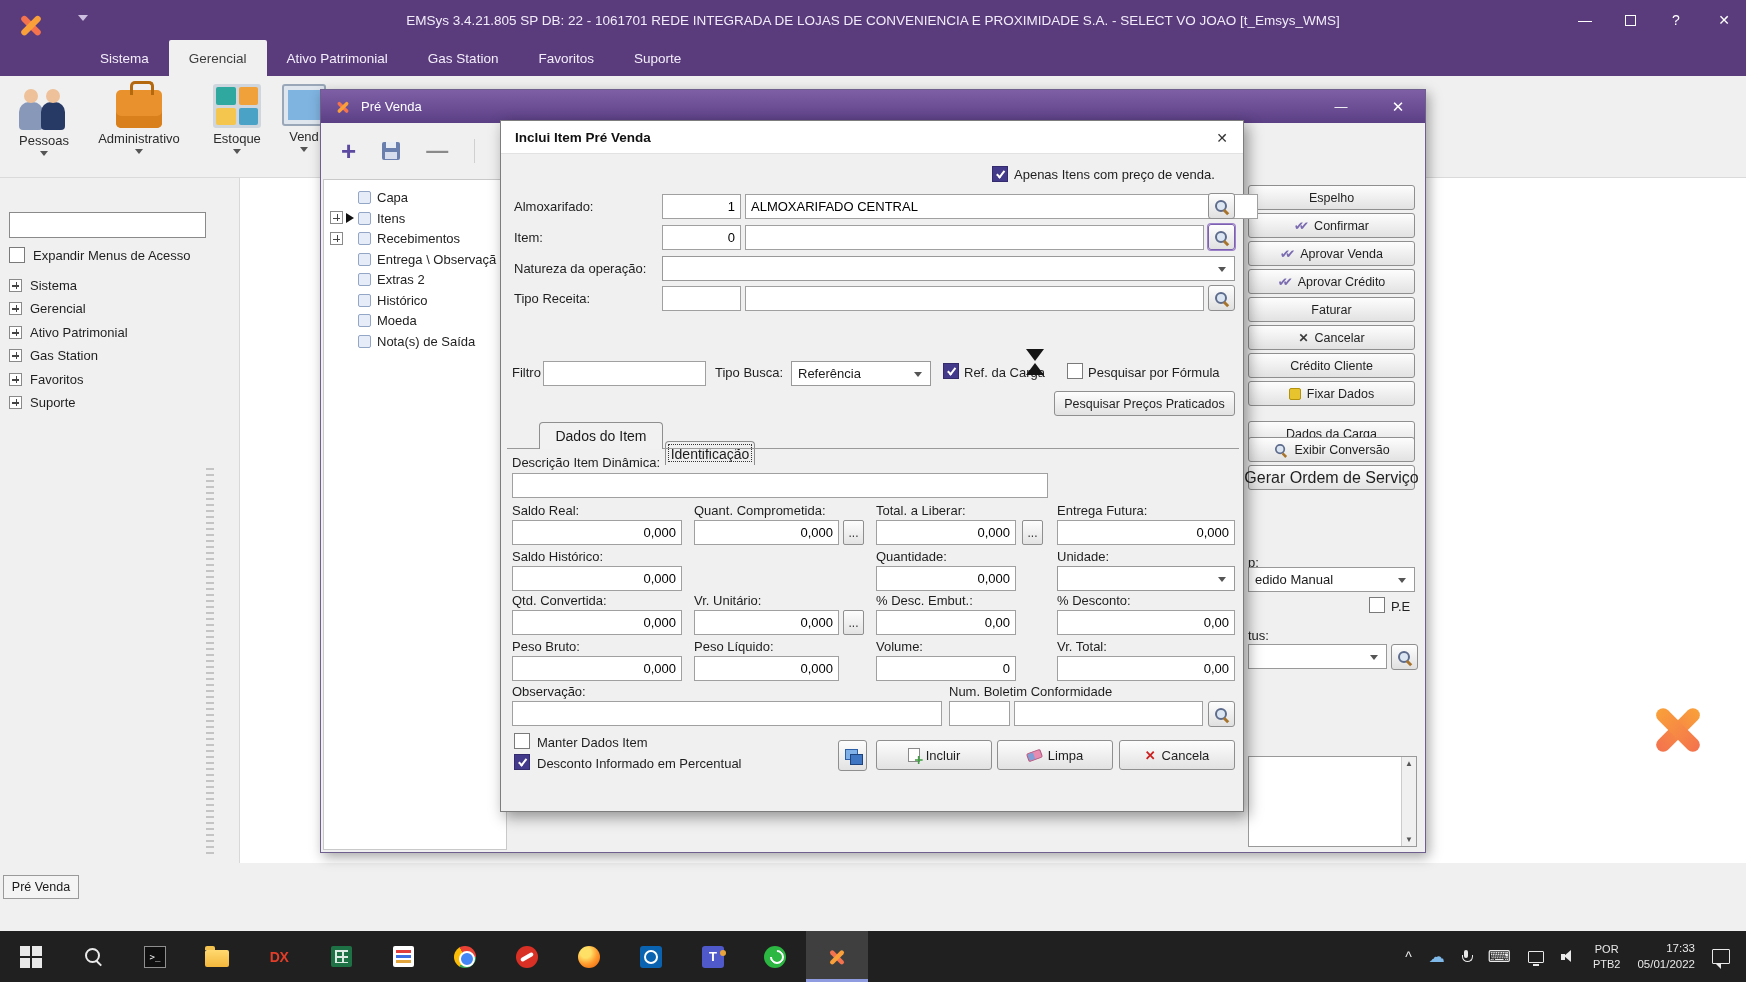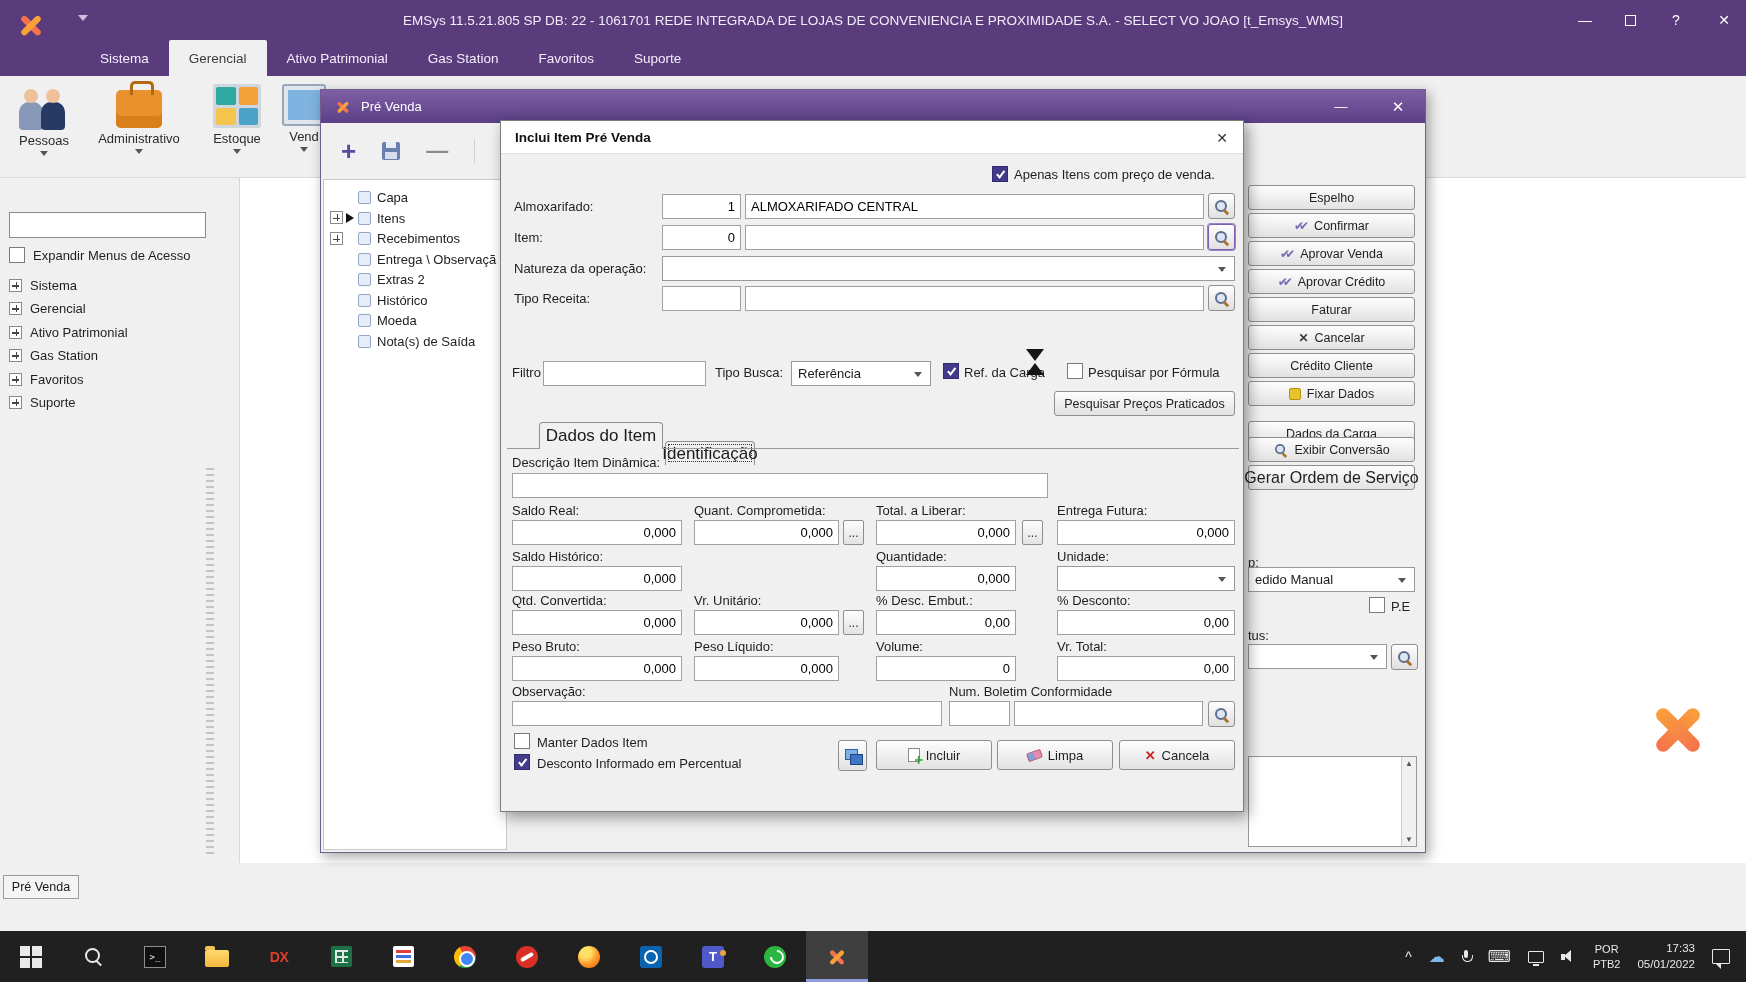--- a/index.html
+++ b/index.html
@@ -103,21 +103,21 @@
 
 
 .dlg{position:absolute;left:500px;top:120px;width:744px;height:692px;background:#f0f0f0;border:1px solid #7d7d7d;box-shadow:4px 5px 14px rgba(0,0,0,.4);z-index:30;}
 .dlg-header{position:absolute;left:0;top:0;width:100%;height:33px;background:#fff;border-bottom:1px solid #e2e2e2;display:flex;align-items:center;padding:0 14px;}
 .dlg-title{font-weight:bold;font-size:13.5px;color:#111;}
 .dlg-close{position:absolute;right:10px;top:6px;width:22px;height:22px;display:flex;align-items:center;justify-content:center;font-size:14px;color:#333;}
 .lbl{position:absolute;font-size:13px;color:#1e1e1e;white-space:nowrap;}
 .inp{position:absolute;height:25px;border:1px solid #a0a0a0;background:#fff;font-size:13px;padding:0 5px;font-family:inherit;}
 .inp.num{text-align:right;}
 .dots{position:absolute;width:21px;height:25px;background:linear-gradient(#fdfdfd,#e3e3e3);border:1px solid #8f8f8f;border-radius:2px;font-size:12px;line-height:1;display:flex;align-items:flex-end;justify-content:center;padding-bottom:5px;color:#333;}
-.tab{position:absolute;background:#f0f0f0;border:1px solid #8f8f8f;border-bottom:none;border-radius:4px 4px 0 0;display:flex;align-items:center;justify-content:center;font-size:17px;}
+.tab{position:absolute;background:#f0f0f0;border:1px solid #8f8f8f;border-bottom:none;border-radius:4px 4px 0 0;display:flex;align-items:center;justify-content:center;font-size:14px;}
 .tab.front{z-index:2;background:#f1f1f1;}
 .tab.focus{outline:1px dotted #333;outline-offset:-4px;margin-top:17px;}
 .tabline{position:absolute;left:6px;top:327px;width:732px;height:1px;background:#9a9a9a;}
 .ic-casc{position:relative;width:16px;height:14px;}
 .ic-casc::before{content:"";position:absolute;left:0;top:0;width:11px;height:9px;background:#7fb0e8;border:1px solid #2d5fa8;}
 .ic-casc::after{content:"";position:absolute;left:5px;top:5px;width:11px;height:9px;background:#3f76c4;border:1px solid #1d447e;}
 .ic-page{position:relative;width:12px;height:14px;background:#fff;border:1px solid #8a8a8a;flex:0 0 12px;}
 .ic-page::after{content:"";position:absolute;right:-4px;bottom:-3px;width:8px;height:8px;background:#3f9e3f;clip-path:polygon(40% 0,60% 0,60% 40%,100% 40%,100% 60%,60% 60%,60% 100%,40% 100%,40% 60%,0 60%,0 40%,40% 40%);}
 .ic-eraser{width:15px;height:9px;background:#e88bb0;border:1px solid #b05a80;border-radius:2px;transform:rotate(-20deg);box-shadow:inset 6px 0 0 #7f9fd6;flex:0 0 15px;}
 
@@ -174,21 +174,21 @@
 .ic-chat::after{content:"";position:absolute;left:2px;bottom:-6px;border-left:6px solid transparent;border-right:0 solid transparent;border-top:6px solid #e9e9e9;}
 </style>
 </head>
 <body>
 
 <div id="root">
 
   
   <div class="titlebar">
     <div class="tb-chevron"></div>
-    <div class="tb-title">EMSys 11.5.21.805 SP DB: 22 - 1061701 REDE INTEGRADA DE LOJAS DE CONVENIENCIA E PROXIMIDADE S.A. - SELECT VO JOAO [t_Emsys_WMS]</div>
+    <div class="tb-title">EMSys 3.4.21.805 SP DB: 22 - 1061701 REDE INTEGRADA DE LOJAS DE CONVENIENCIA E PROXIMIDADE S.A. - SELECT VO JOAO [t_Emsys_WMS]</div>
     <div class="tb-controls">
       <span class="glyph">—</span>
       <span class="maxbox"></span>
       <span class="glyph">?</span>
       <span class="glyph">✕</span>
     </div>
   </div>
   <span class="applogo lx"></span>
 
   
@@ -393,21 +393,21 @@
     <div class="dlg-header">
       <span class="dlg-title">Inclui Item Pré Venda</span>
       <span class="dlg-close">✕</span>
     </div>
 
     <span class="cb on" style="position:absolute;left:491px;top:45px;"></span>
     <span class="lbl" style="left:513px;top:46px;">Apenas Itens com preço de venda.</span>
 
     <span class="lbl" style="left:13px;top:78px;">Almoxarifado:</span>
     <input class="inp num" style="left: 161px; top: 73px; width: 79px;" value="1">
-    <input class="inp" style="left: 244px; top: 73px; width: 459px;" value="ALMOXARIFADO CENTRAL">
+    <input class="inp" style="left: 244px; top: 73px; width: 513px;" value="ALMOXARIFADO CENTRAL">
     <button class="sbtn" style="left:707px;top:72px;">
         <span class="mag"></span>
       </button>
 
     <span class="lbl" style="left:13px;top:109px;">Item:</span>
     <input class="inp num" style="left: 161px; top: 104px; width: 79px;" value="0">
     <input class="inp" style="left: 244px; top: 104px; width: 459px;" value="">
     <button class="sbtn focus" style="left:707px;top:103px;">
         <span class="mag"></span>
       </button>

